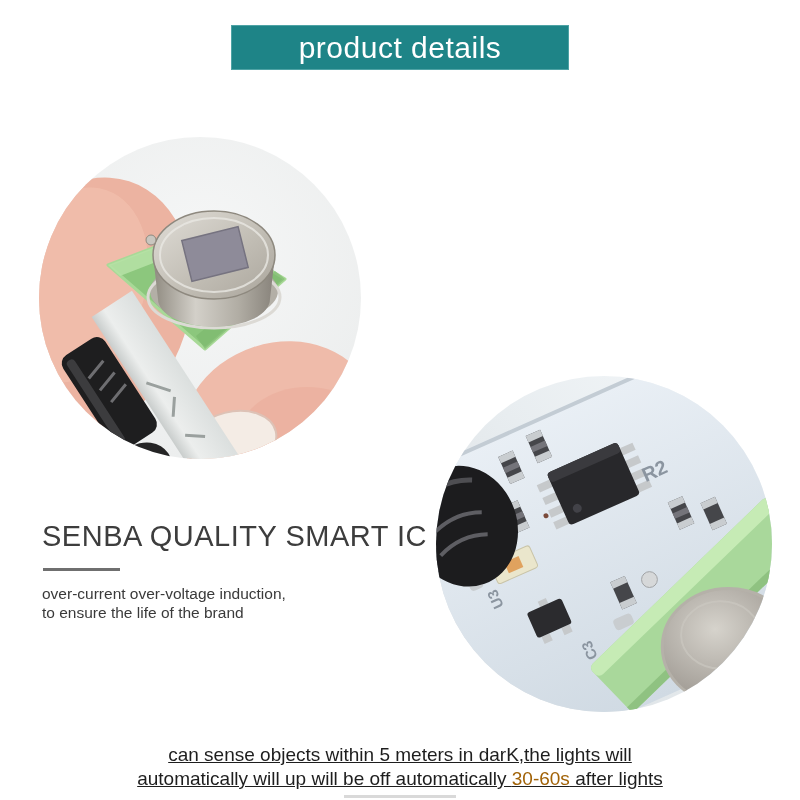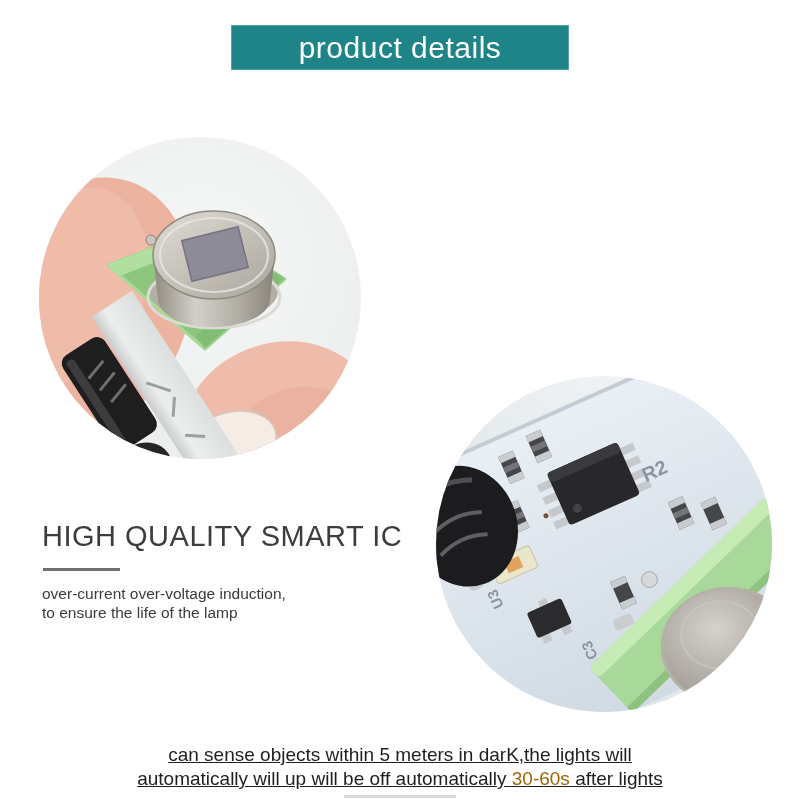--- a/index.html
+++ b/index.html
@@ -106,25 +106,25 @@
         <ellipse cx="175" cy="118" rx="61" ry="44" fill="url(#metalTop)" stroke="#8e897f" stroke-width="1.5"></ellipse>
         <ellipse cx="175" cy="118" rx="54" ry="37" fill="none" stroke="#e9e7e2" stroke-width="2" opacity="0.8"></ellipse>
         <rect x="147" y="96" width="58" height="42" fill="#8e8b99" stroke="#767380" stroke-width="1.5" transform="rotate(-14 176 117)"></rect>
         <circle cx="112" cy="103" r="5" fill="#c9c6bf" stroke="#8e897f"></circle>
       </g>
     </g>
   </svg>
 
 
   <section class="section section-ic">
-    <h2>HIGH QUALITY SMART IC</h2>
+    <h2>SENBA QUALITY SMART IC</h2>
     <div class="rule rule-ic"></div>
     <div class="desc">
       <div>over-current over-voltage induction,</div>
-      <div>to ensure the life of the lamp</div>
+      <div>to ensure the life of the brand</div>
     </div>
   </section>
 
   <svg class="photo photo-ic" viewBox="0 0 340 340" aria-hidden="true">
     <defs>
       <linearGradient id="bg2" x1="0" y1="1" x2="1" y2="0">
         <stop offset="0%" stop-color="#d7dcdf"></stop>
           <stop offset="55%" stop-color="#e8edf0"></stop>
           <stop offset="100%" stop-color="#f5f8fa"></stop>
       </linearGradient>

